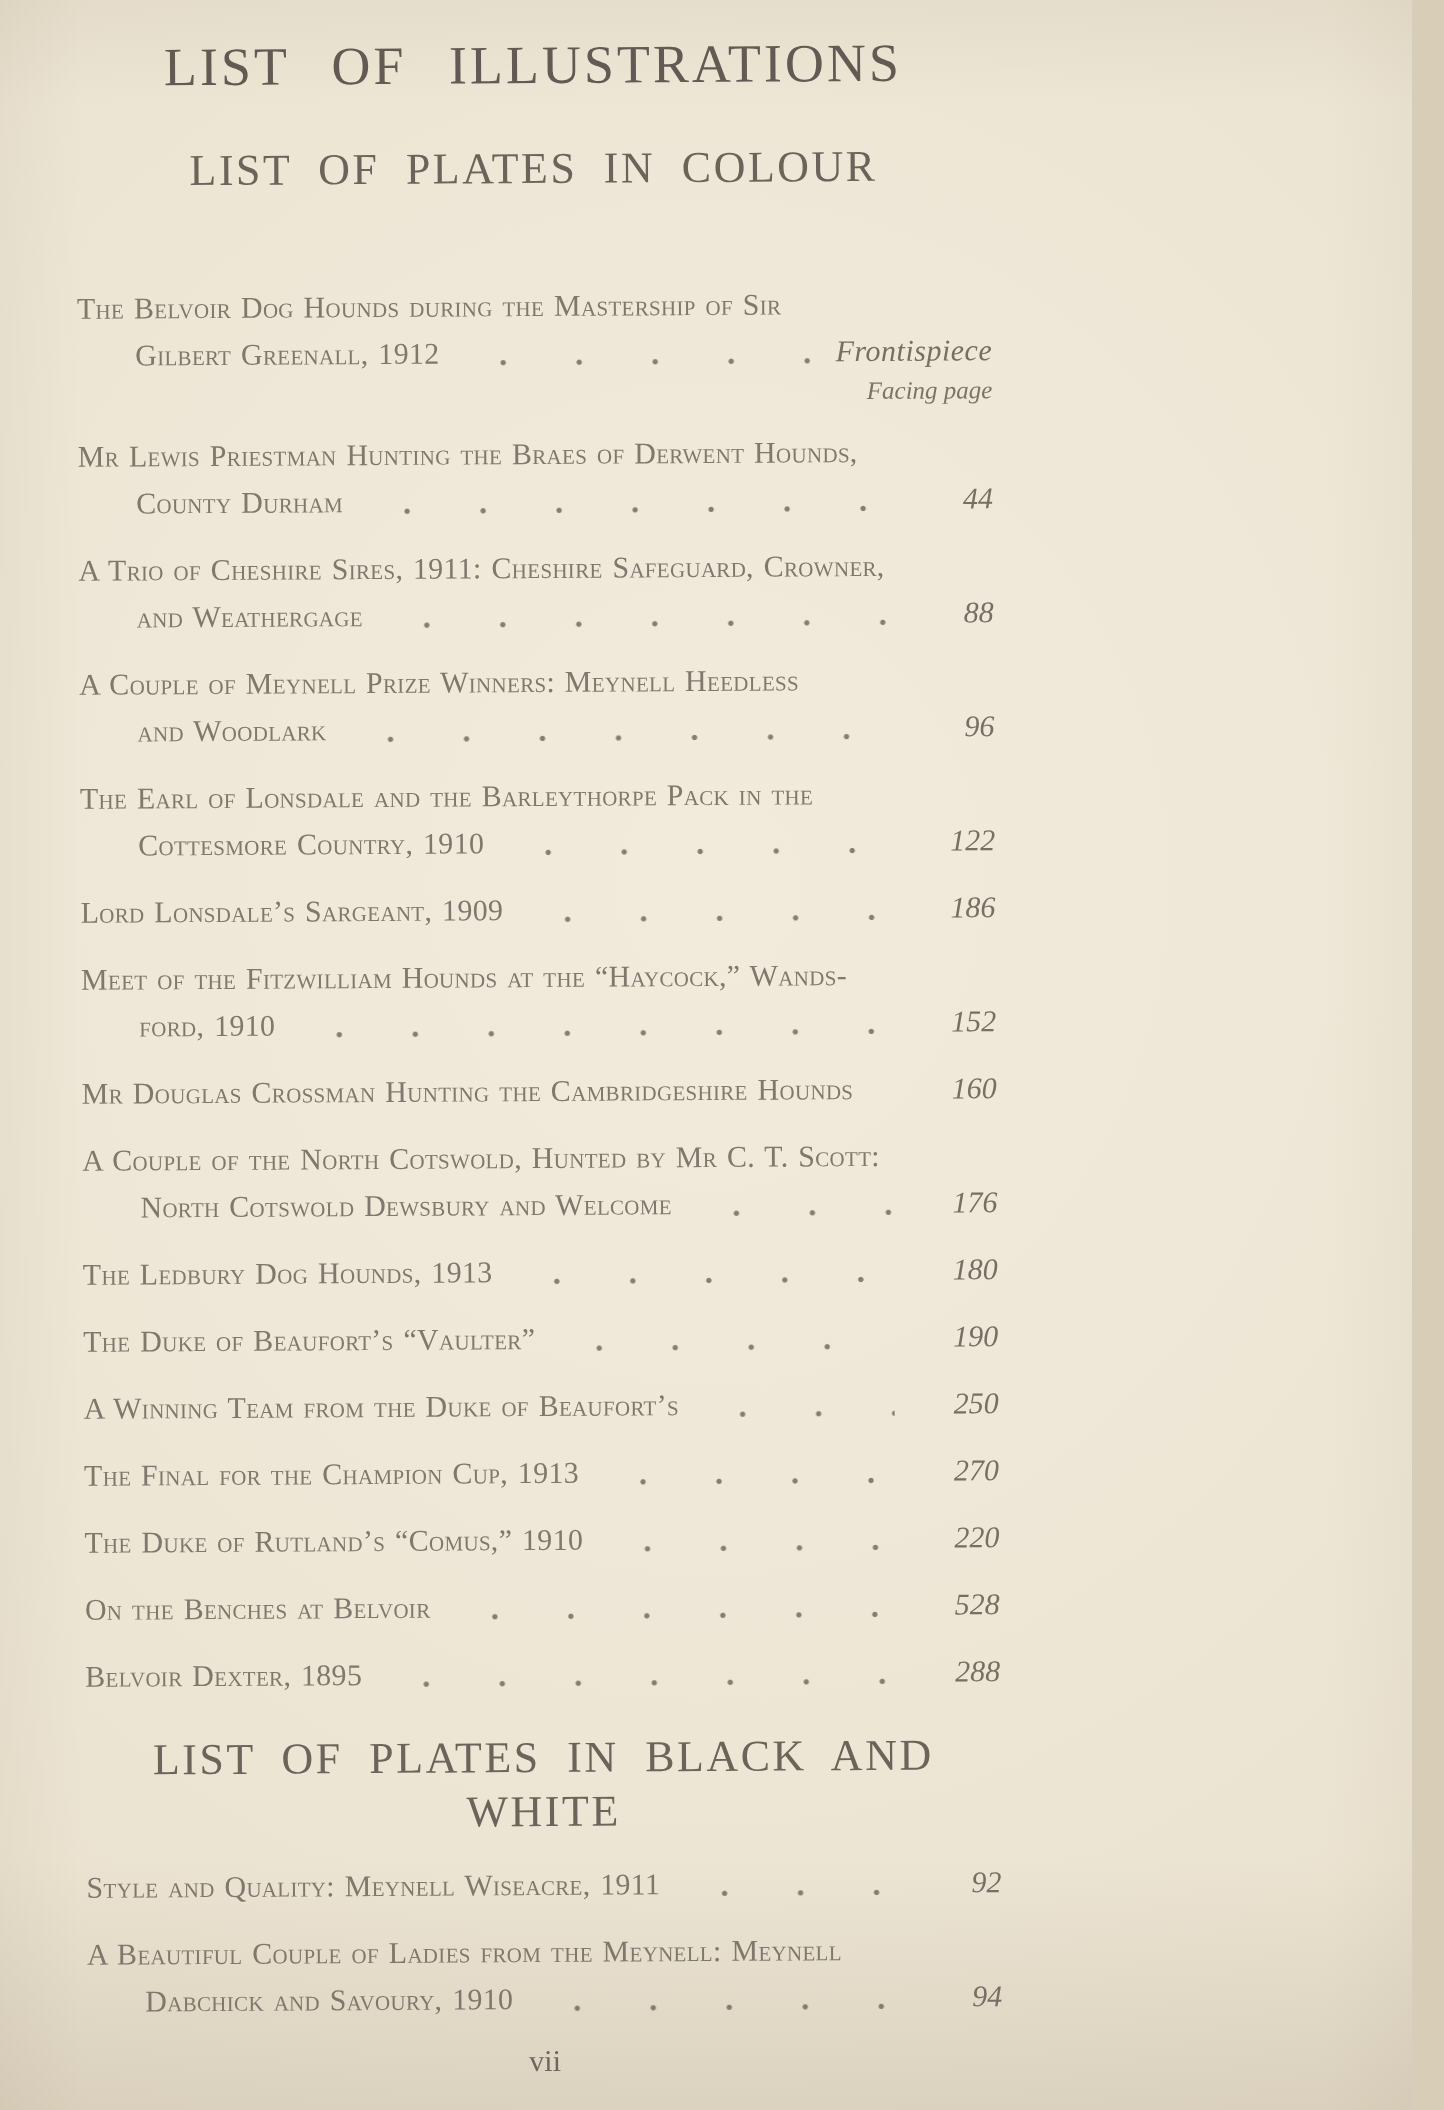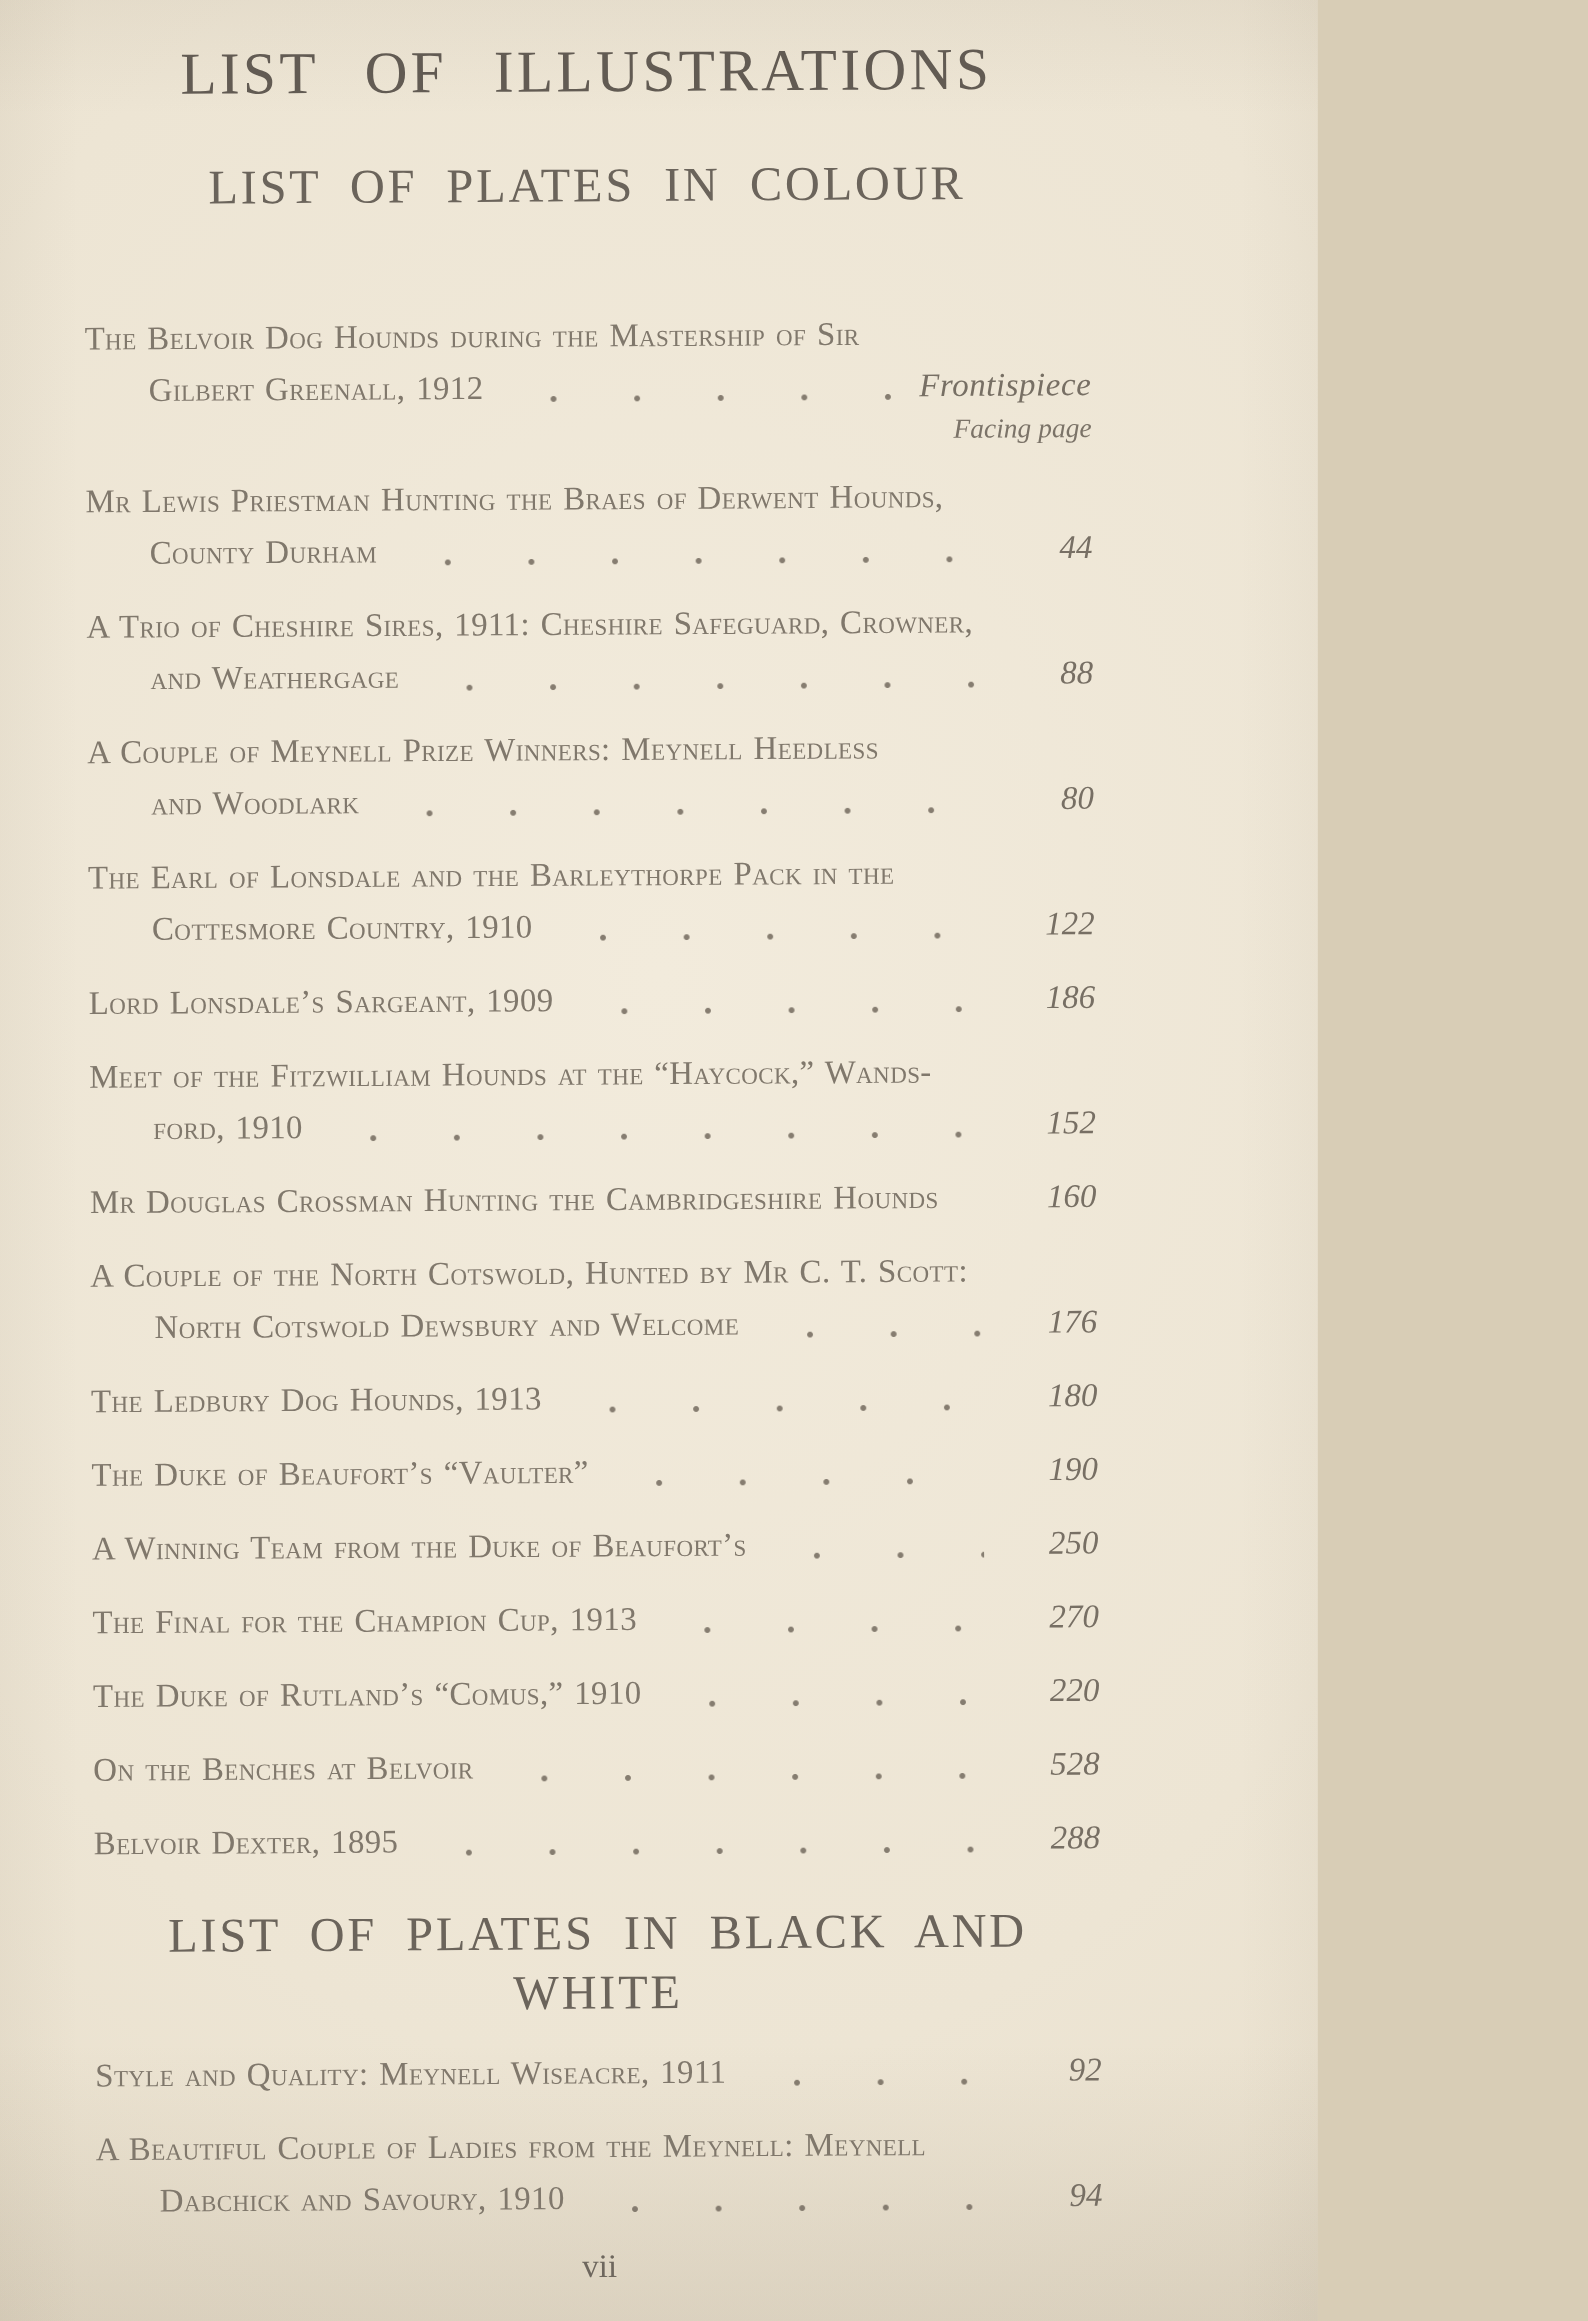--- a/index.html
+++ b/index.html
@@ -2,21 +2,21 @@
 <html><head>
 <meta charset="utf-8">
 <style>
   html, body {
     margin: 0;
     padding: 0;
     background: #d8cdb6;
   }
   .page {
     position: relative;
-    width: 1198px;
+    width: 1412px;
     height: 2110px;
     overflow: hidden;
     font-family: "Liberation Serif", "DejaVu Serif", serif;
     background-image:
       linear-gradient(180deg, rgba(103,88,65,0.06) 0%, rgba(103,88,65,0) 5%, rgba(103,88,65,0) 88%, rgba(103,88,65,0.12) 100%),
       linear-gradient(90deg, rgba(103,88,65,0.05) 0%, rgba(103,88,65,0) 6%, rgba(103,88,65,0) 94%, rgba(103,88,65,0.04) 100%),
       radial-gradient(130% 95% at 50% 42%, #f2ebdc 0%, #ede5d4 50%, #e7ddc9 85%, #ded3bd 100%);
   }
   .content {
     position: absolute;
@@ -145,21 +145,21 @@
               <span class="pagenum">88</span>
             </div>
           </div>
           <div class="entry">
             <div class="row">
               <span class="txt">A Couple of Meynell Prize Winners: Meynell Heedless</span>
             </div>
             <div class="row cont">
               <span class="txt">and Woodlark</span>
               <span class="leader"></span>
-              <span class="pagenum">80</span>
+              <span class="pagenum">96</span>
             </div>
           </div>
           <div class="entry">
             <div class="row">
               <span class="txt">The Earl of Lonsdale and the Barleythorpe Pack in the</span>
             </div>
             <div class="row cont">
               <span class="txt">Cottesmore Country, 1910</span>
               <span class="leader"></span>
               <span class="pagenum">122</span>

